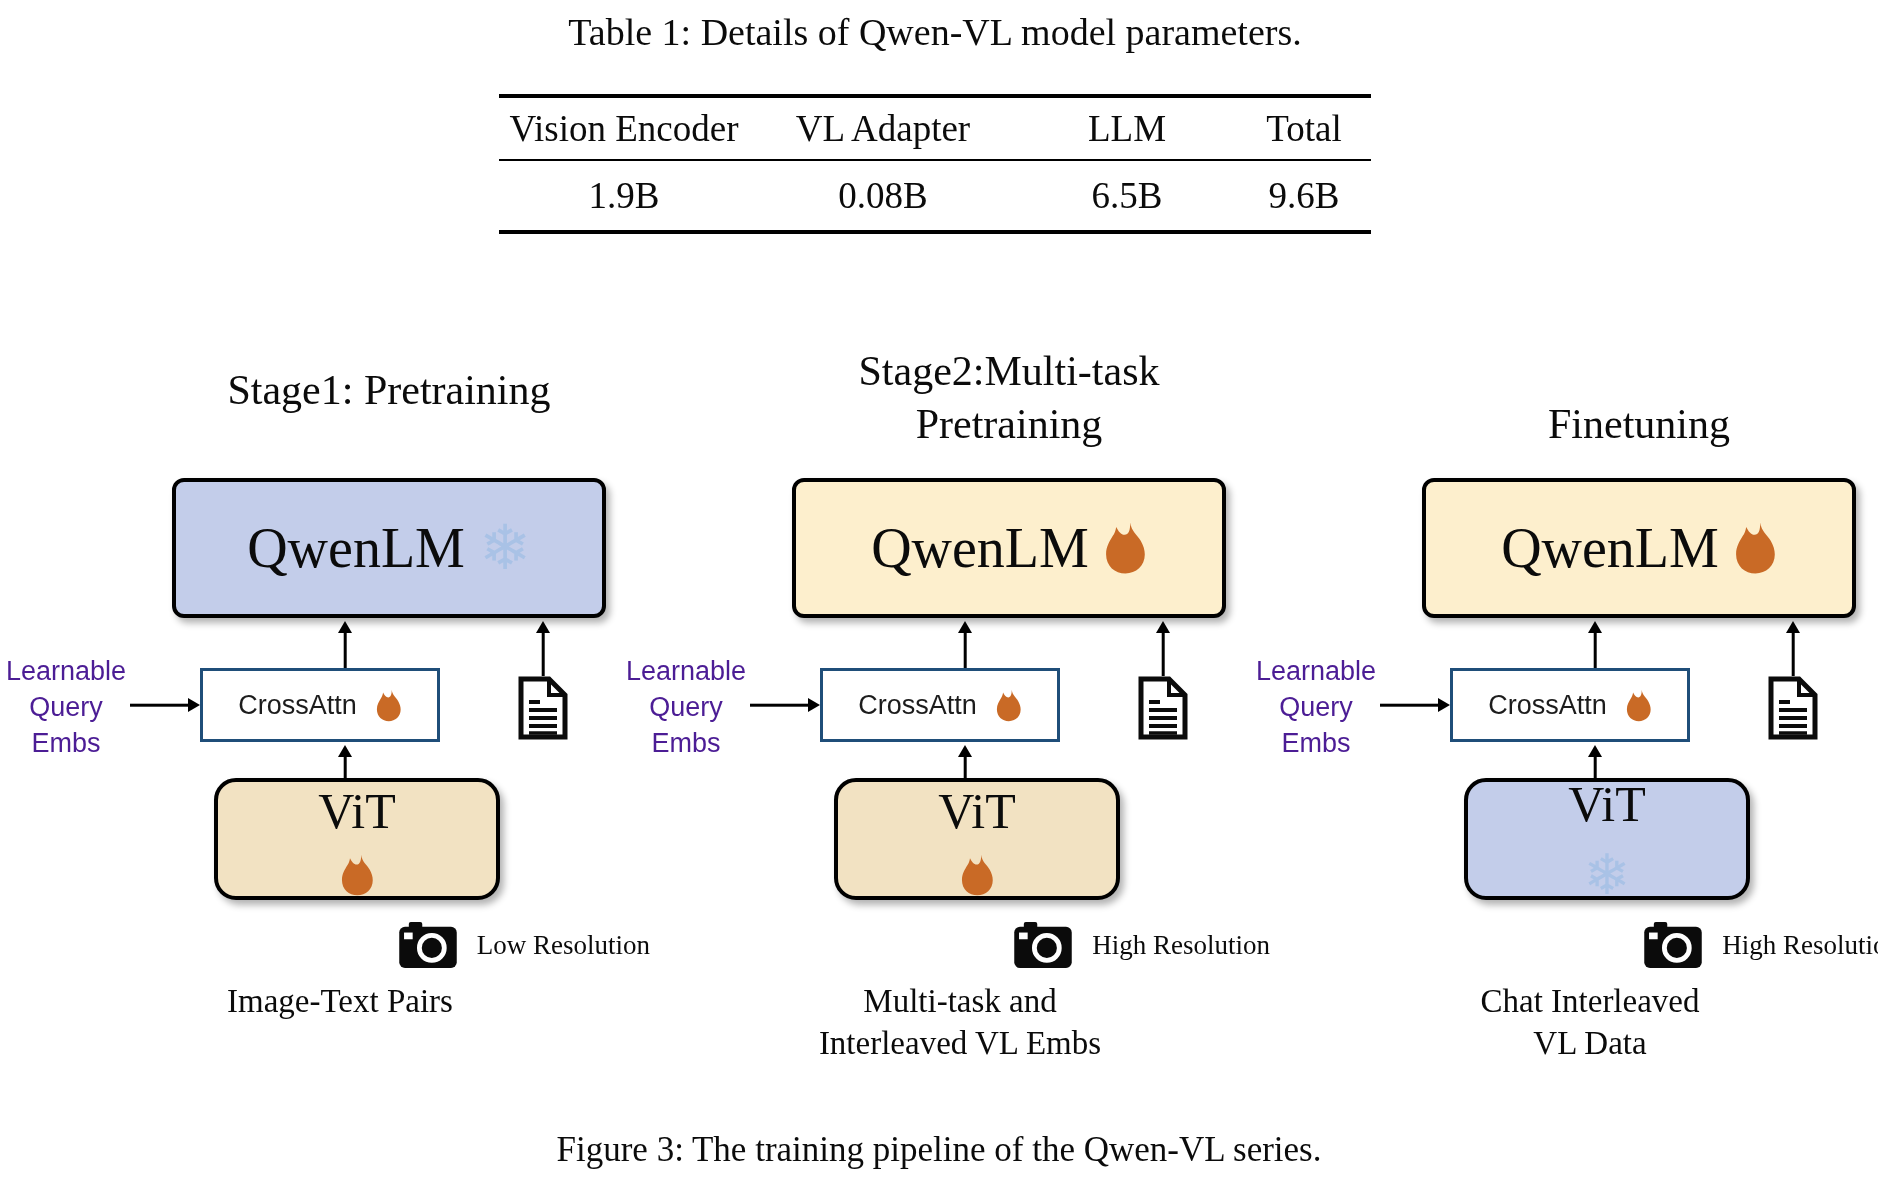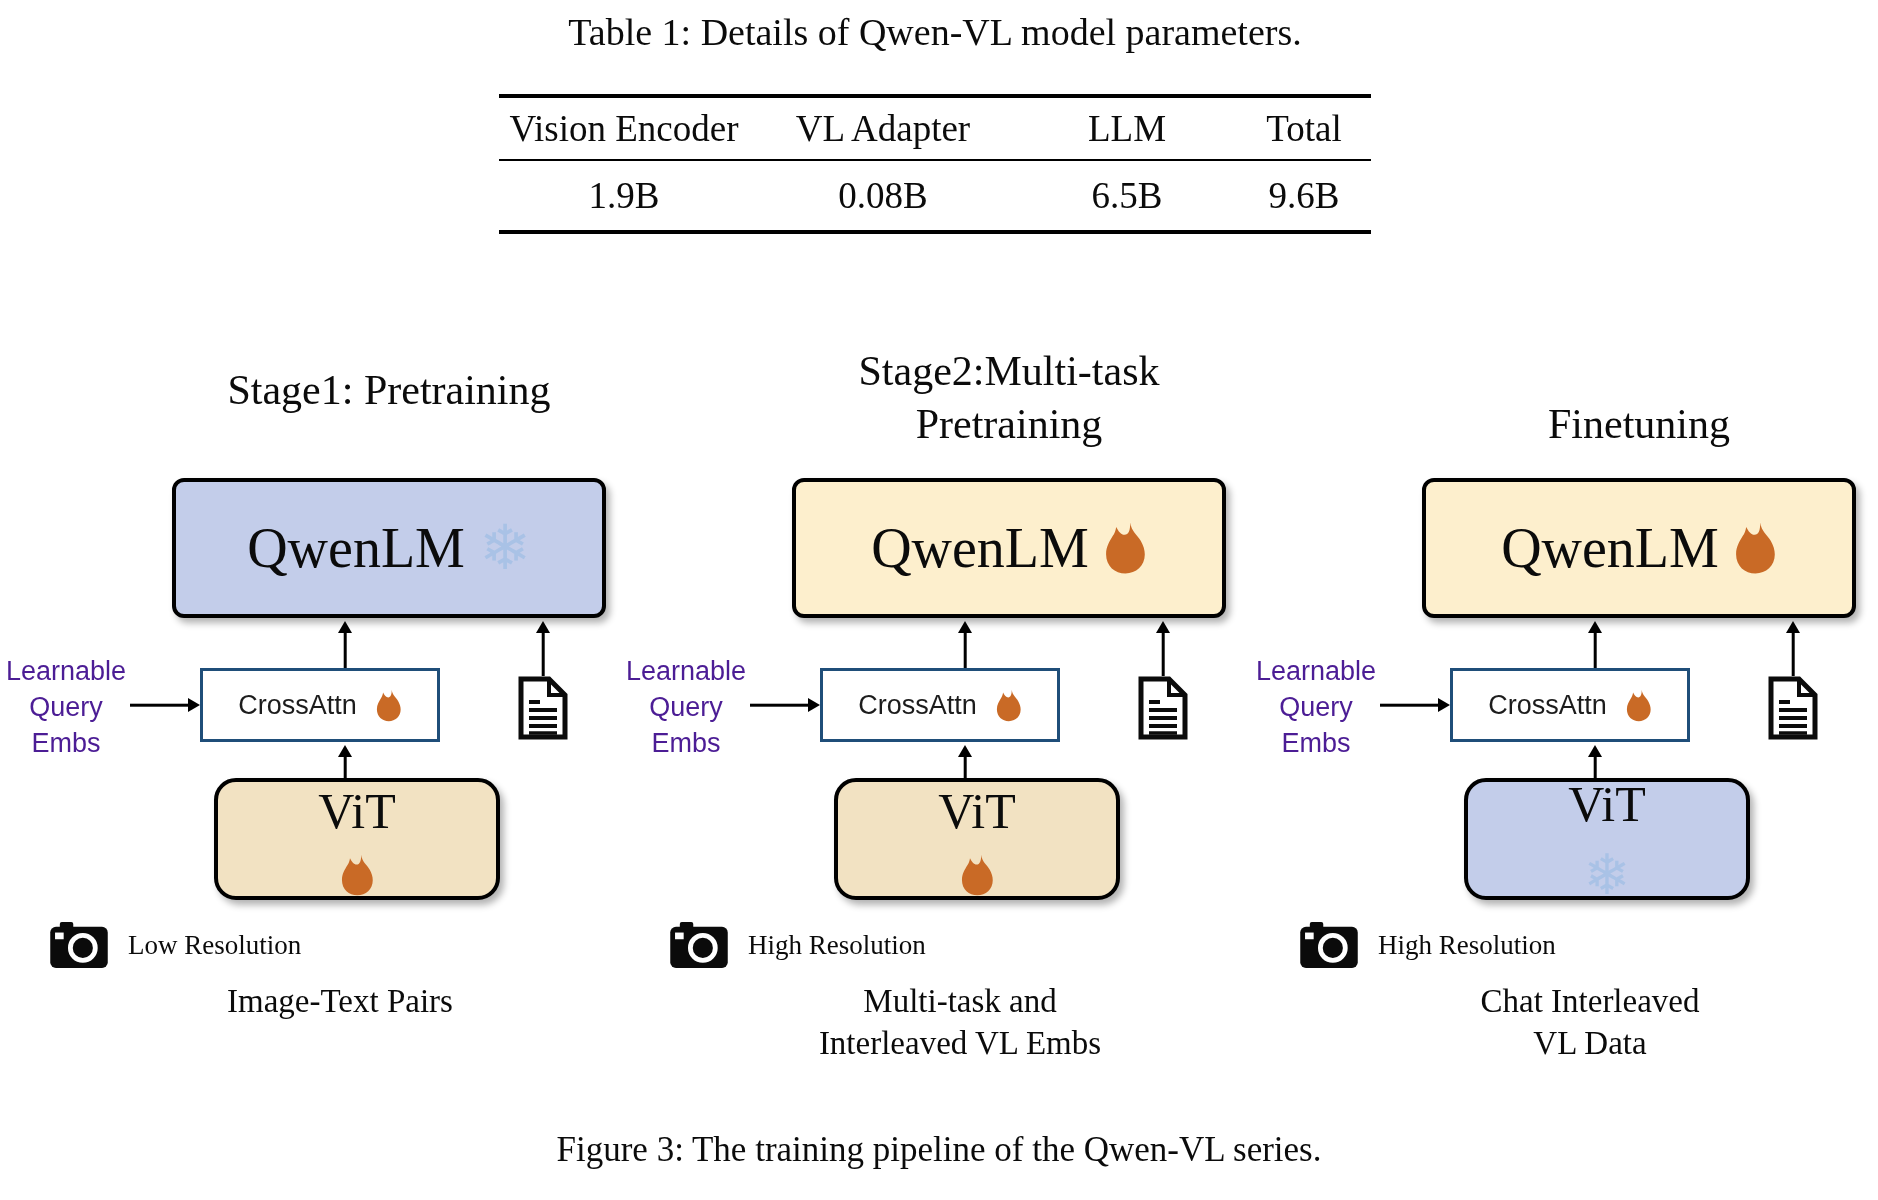--- a/index.html
+++ b/index.html
@@ -37,21 +37,21 @@
     position:absolute;left:200px;top:388px;width:240px;height:74px;box-sizing:border-box;
     background:#fff;border:3px solid #1f4e79;display:flex;align-items:center;justify-content:center;gap:18px;
     font-family:"Liberation Sans","DejaVu Sans",sans-serif;font-size:27px;color:#1c1c1c;
   }
   .query-label{
     position:absolute;left:0;top:374px;width:132px;text-align:center;
     font-family:"Liberation Sans","DejaVu Sans",sans-serif;font-size:27px;line-height:1.33;color:#4c1d95;
   }
   .query-label span{display:block;}
   .doc{position:absolute;left:518px;top:396px;width:50px;height:64px;}
-  .camera-row{position:absolute;left:50px;top:642px;width:600px;display:flex;align-items:center;justify-content:flex-start;gap:20px;}
+  .camera-row{position:absolute;left:50px;top:642px;width:600px;display:flex;align-items:center;justify-content:flex-end;gap:20px;}
   .camera-row svg{width:58px;height:46px;}
   .res-label{font-size:27px;}
   .data-label{position:absolute;left:-10px;top:700px;width:700px;text-align:center;font-size:33px;line-height:1.28;}
   .data-label span{display:block;}
   .snow{font-family:"DejaVu Sans",sans-serif;color:#a9c2e6;font-size:62px;line-height:1;}
   .vit-box .snow{font-size:56px;}
   .fire-lg{width:46px;height:56px;}
   .fire-md{width:44px;height:54px;}
   .fire-sm{width:27px;height:33px;}
   

